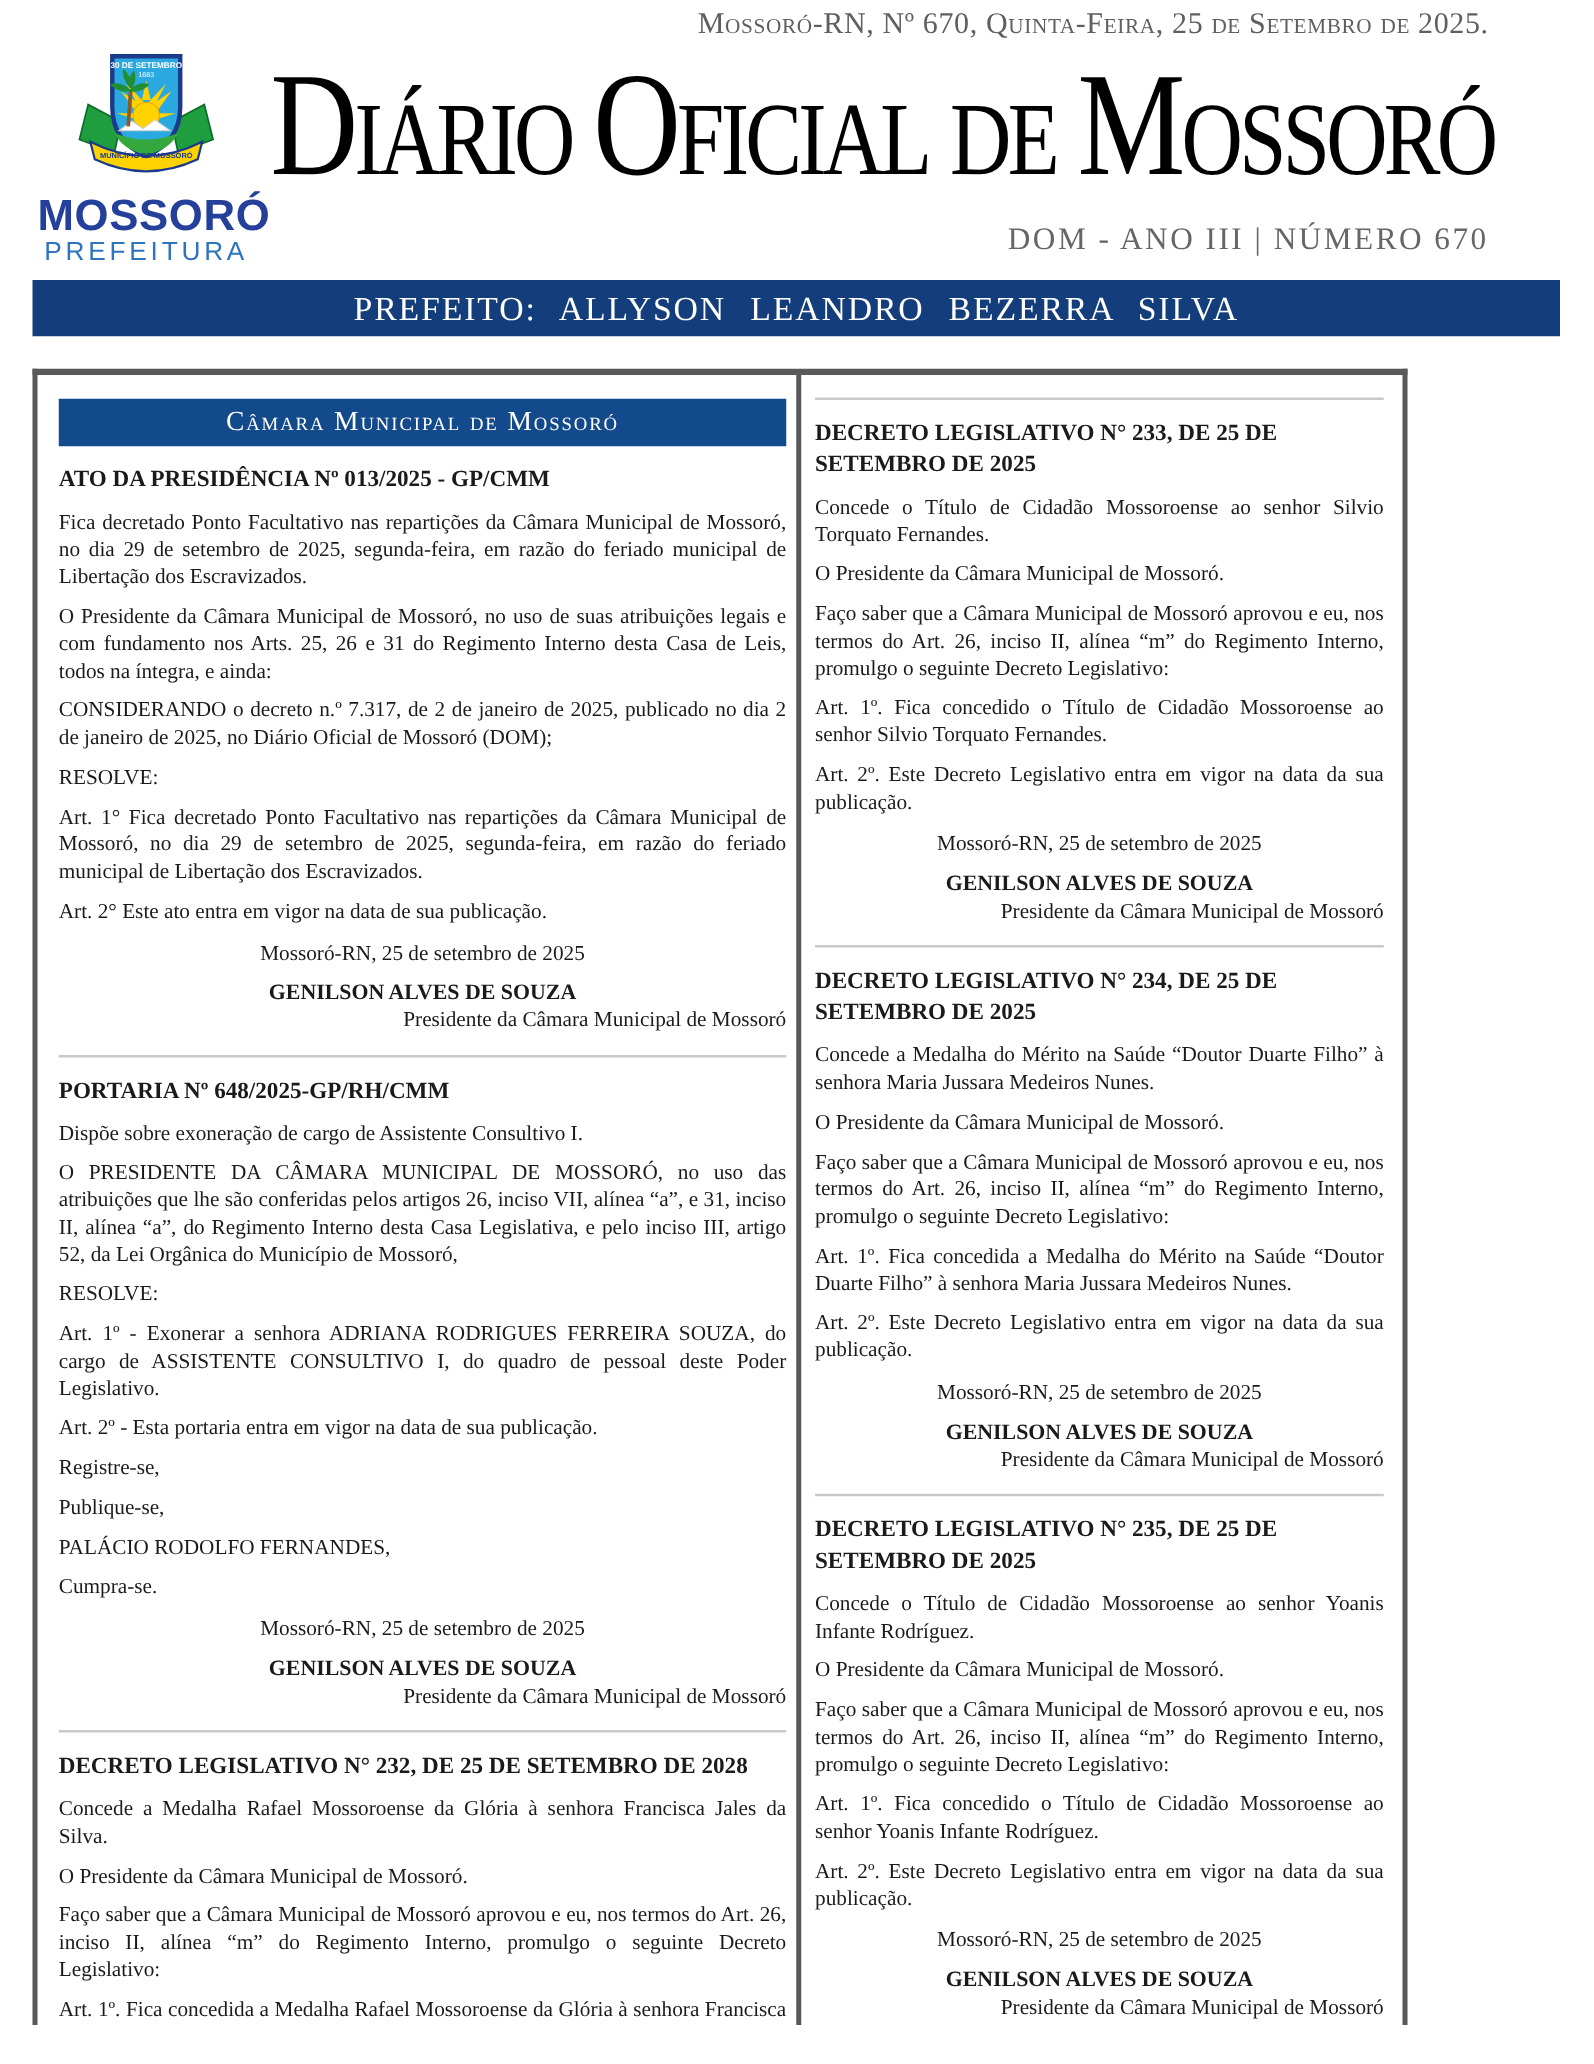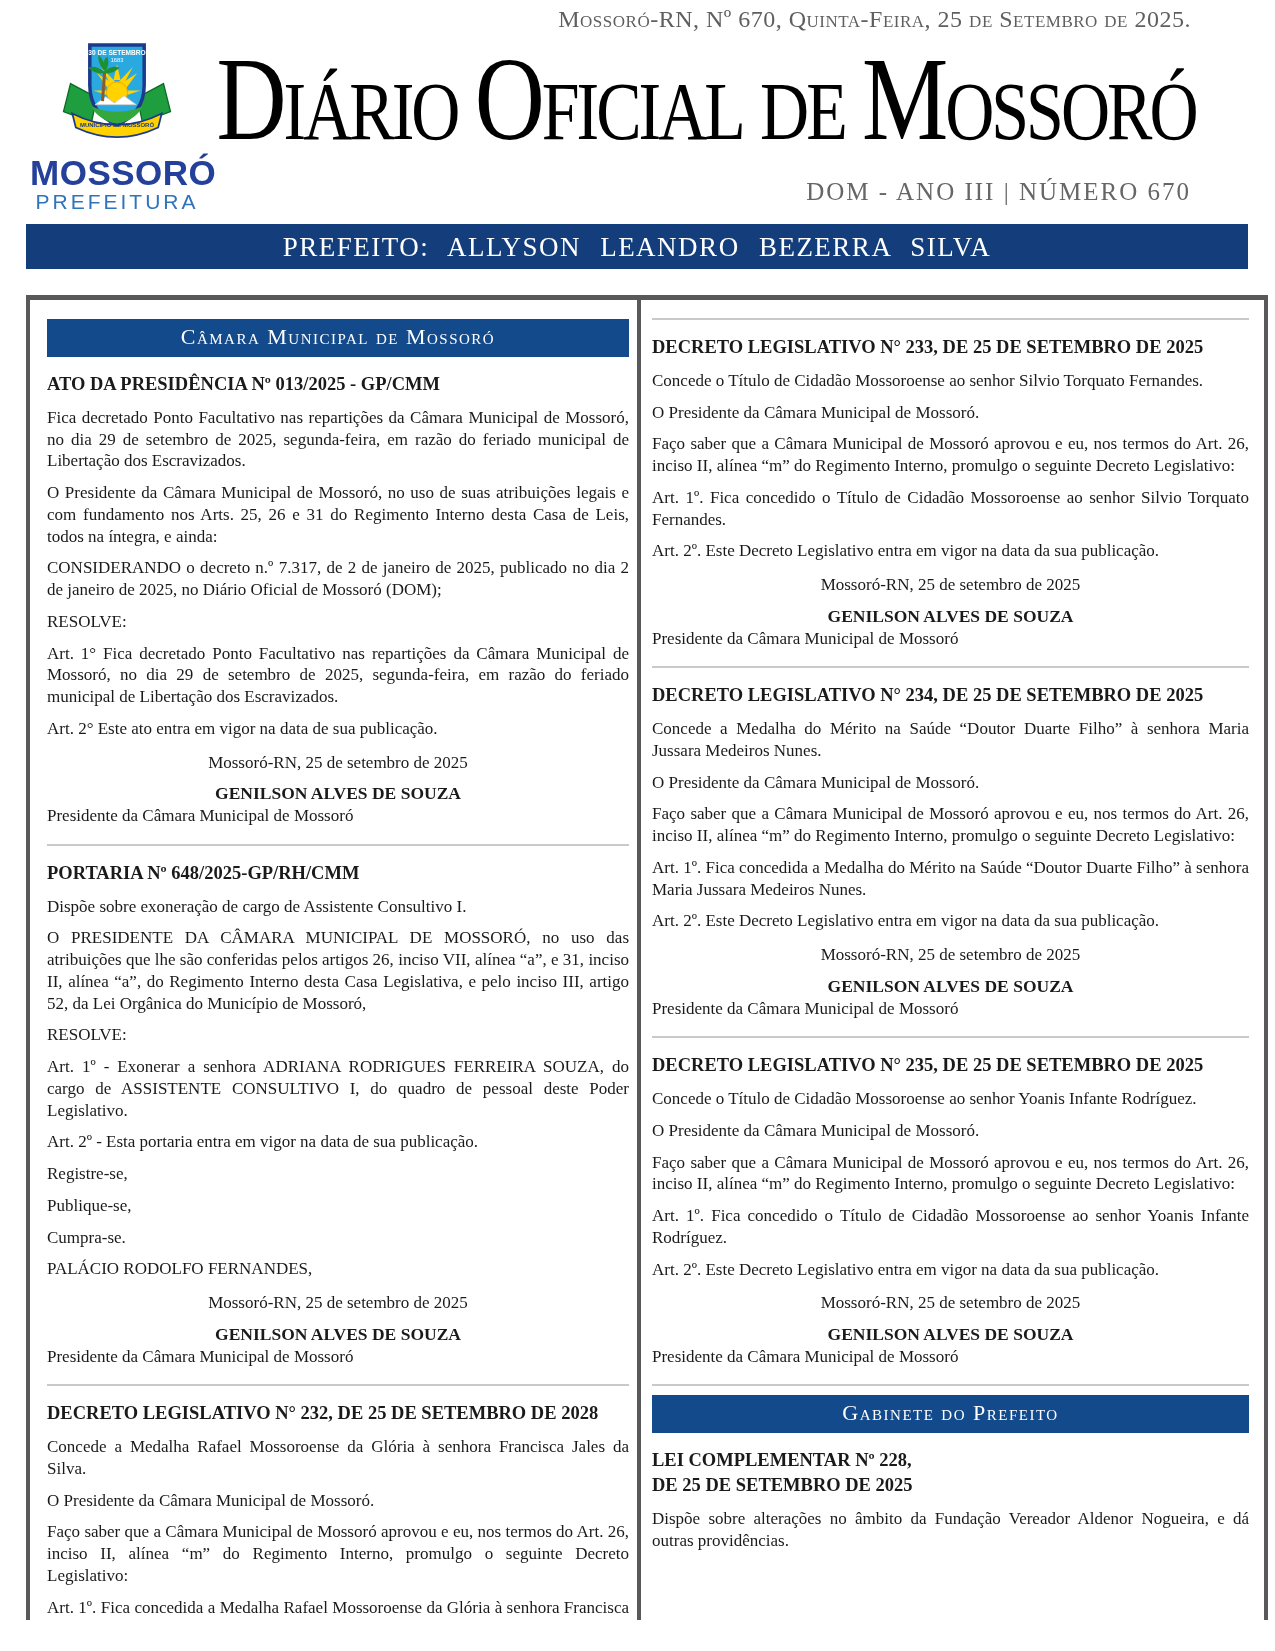--- a/index.html
+++ b/index.html
@@ -37,21 +37,21 @@
     white-space:nowrap;
   }
   .prefeito-bar {
     position:absolute; top:224px; left:26px; right:27px; height:45px;
     background:#133d7b; color:#fff; text-align:center; line-height:46px;
     font-size:27px; letter-spacing:1.5px; word-spacing:11px; white-space:nowrap;
   }
 
   
   .frame {
-    position:absolute; top:295px; left:26px; width:1242px; height:1325px;
+    position:absolute; top:295px; left:26px; width:1100px; height:1325px;
     box-sizing:border-box; background:#fff;
     border-top:5px solid #59595b; border-left:4px solid #59595b; border-right:4px solid #59595b;
     display:flex; align-items:stretch; overflow:hidden;
   }
   .col { box-sizing:border-box; }
   .col-left  { width:607px; padding:10px 8px 0 17px; }
   .divider-v { width:4px; background:#59595b; flex:0 0 auto; }
   .col-right { flex:1; padding:4px 15px 0 11px; }
 
   
@@ -60,21 +60,21 @@
     font-variant:small-caps; font-size:22px; letter-spacing:1.5px;
     padding:5px 0 7px; margin:9px 0 14px;
   }
   .doc-heading {
     text-align:left; font-weight:bold; font-size:18.5px;
     line-height:1.35; margin:15px 0 2px;
   }
   .para   { text-align:justify; font-size:17px; line-height:1.28; margin:10px 0; }
   .center-line { text-align:center; font-size:17px; line-height:1.28; margin:12px 0 10px; }
   .sig-name { text-align:center; font-weight:bold; font-size:17.5px; line-height:1.2; margin:10px 0 0; }
-  .sig-role { text-align:left; font-size:17px; line-height:1.25; margin:1px 0 0; }
+  .sig-role { text-align:right; font-size:17px; line-height:1.25; margin:1px 0 0; }
   .rule { border-top:2px solid #c9c9c9; margin:17px 0 3px; }
   .col-right .rule:first-child { margin-top:14px; }
 </style>
 </head>
 <body>
 
 <div class="page">
 
   <header>
     <div class="issue-line">Mossoró-RN, Nº 670, Quinta-Feira, 25 de Setembro de 2025.</div>
@@ -142,22 +142,22 @@
         <div class="sig-role">Presidente da Câmara Municipal de Mossoró</div>
         <div class="rule"></div>
         <div class="doc-heading">PORTARIA Nº 648/2025-GP/RH/CMM</div>
         <div class="para">Dispõe sobre exoneração de cargo de Assistente Consultivo I.</div>
         <div class="para">O PRESIDENTE DA CÂMARA MUNICIPAL DE MOSSORÓ, no uso das atribuições que lhe são conferidas pelos artigos 26, inciso VII, alínea “a”, e 31, inciso II, alínea “a”, do Regimento Interno desta Casa Legislativa, e pelo inciso III, artigo 52, da Lei Orgânica do Município de Mossoró,</div>
         <div class="para">RESOLVE:</div>
         <div class="para">Art. 1º - Exonerar a senhora ADRIANA RODRIGUES FERREIRA SOUZA, do cargo de ASSISTENTE CONSULTIVO I, do quadro de pessoal deste Poder Legislativo.</div>
         <div class="para">Art. 2º - Esta portaria entra em vigor na data de sua publicação.</div>
         <div class="para">Registre-se,</div>
         <div class="para">Publique-se,</div>
+        <div class="para">PALÁCIO RODOLFO FERNANDES,</div>
         <div class="para">Cumpra-se.</div>
-        <div class="para">PALÁCIO RODOLFO FERNANDES,</div>
         <div class="center-line">Mossoró-RN, 25 de setembro de 2025</div>
         <div class="sig-name">GENILSON ALVES DE SOUZA</div>
         <div class="sig-role">Presidente da Câmara Municipal de Mossoró</div>
         <div class="rule"></div>
         <div class="doc-heading">DECRETO LEGISLATIVO N° 232, DE 25 DE SETEMBRO DE 2028</div>
         <div class="para">Concede a Medalha Rafael Mossoroense da Glória à senhora Francisca Jales da Silva.</div>
         <div class="para">O Presidente da Câmara Municipal de Mossoró.</div>
         <div class="para">Faço saber que a Câmara Municipal de Mossoró aprovou e eu, nos termos do Art. 26, inciso II, alínea “m” do Regimento Interno, promulgo o seguinte Decreto Legislativo:</div>
         <div class="para">Art. 1º. Fica concedida a Medalha Rafael Mossoroense da Glória à senhora Francisca Jales da Silva.</div>
       </div>

